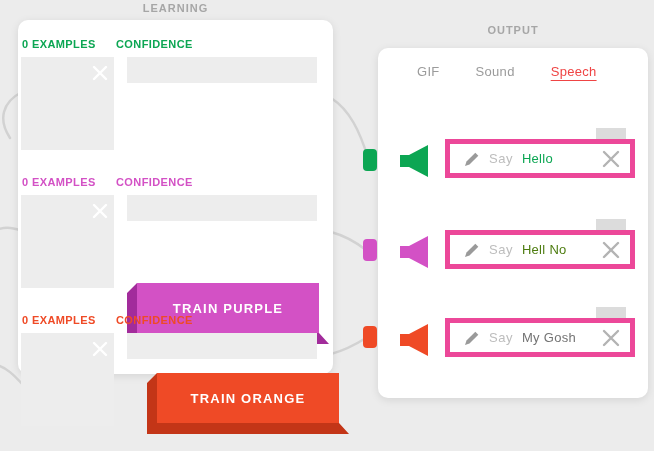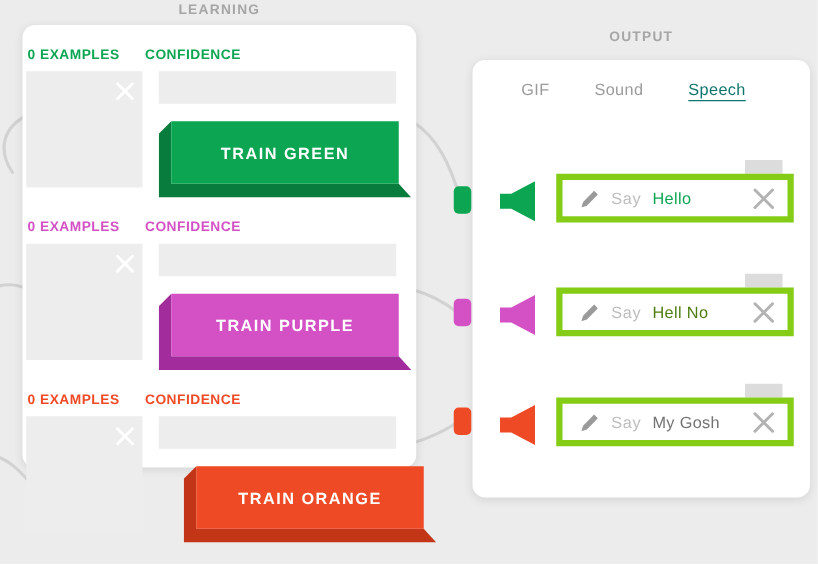--- a/index.html
+++ b/index.html
@@ -36,21 +36,21 @@
   
   .tabs { position:absolute; top:16px; left:27px; display:flex; gap:36px; font-size:13px;
     color:#9b9b9b; letter-spacing:.3px;margin-left:12px; }
   .tab { cursor:pointer; }
   .tab.active { text-decoration:underline; text-underline-offset:4px; }
 
   .out-row { position:absolute; left:0; width:100%; height:60px; }
   .speaker { position:absolute; left:22px; top:6px; width:28px; height:32px; cursor:pointer; }
   .corner-tab { position:absolute; left:218px; top:-11px; width:30px; height:14px; background:#dcdcdc; z-index:0; }
   .say-box { position:absolute; left:67px; top:0; width:190px; height:39px;
-    border:5px solid #84cc16; background:#fff; z-index:1;
+    border:5px solid #ec4899; background:#fff; z-index:1;
     display:flex; align-items:center; padding-left:15px; }
   .pencil { width:15px; height:15px; margin-right:9px; flex:none; cursor:pointer; }
   .say-label { font-size:13px; color:#bdbdbd; letter-spacing:.5px; margin-right:9px; }
   .say-value { font-size:13px; font-weight:400; letter-spacing:.3px; margin-right:auto; }
   .say-close { width:20px; height:20px; margin-right:9px; flex:none; cursor:pointer; }
 
   
   .plug { position:absolute; left:363px; width:14px; height:22px; border-radius:4px; z-index:2; }
 </style>
 </head>
@@ -76,38 +76,32 @@
 
     <div class="class-row" style="top:16px">
       <div class="mini-label examples-label" style="color: rgb(12, 166, 83);">0 EXAMPLES</div>
       <div class="mini-label confidence-label" style="color: rgb(12, 166, 83);">CONFIDENCE</div>
       <div class="example-box">
         <svg class="box-close" viewBox="0 0 16 16">
             <path d="M2,2 L14,14 M14,2 L2,14" stroke="#fff" stroke-width="2.4" stroke-linecap="round"></path>
           </svg>
       </div>
       <div class="conf-bar"></div>
-      <div class="train-btn" style="color: rgb(7, 124, 61);">
-        <svg class="bevel" viewBox="0 0 204 61">
-            <polygon points="10,0 0,10 0,61 202,61 192,50 10,50" fill="currentColor"></polygon>
-          </svg>
-        <div class="train-face" style="background-color: rgb(12, 166, 83);">TRAIN GREEN</div>
-      </div>
     </div>
 
     <div class="class-row" style="top:154px">
       <div class="mini-label examples-label" style="color: rgb(211, 81, 197);">0 EXAMPLES</div>
       <div class="mini-label confidence-label" style="color: rgb(211, 81, 197);">CONFIDENCE</div>
       <div class="example-box">
         <svg class="box-close" viewBox="0 0 16 16">
             <path d="M2,2 L14,14 M14,2 L2,14" stroke="#fff" stroke-width="2.4" stroke-linecap="round"></path>
           </svg>
       </div>
       <div class="conf-bar"></div>
-      <div class="train-btn" style="color: rgb(162, 44, 155);">
+      <div class="train-btn" style="color: rgb(162, 44, 155); margin-top: 48px;">
         <svg class="bevel" viewBox="0 0 204 61">
             <polygon points="10,0 0,10 0,61 202,61 192,50 10,50" fill="currentColor"></polygon>
           </svg>
         <div class="train-face" style="background-color: rgb(211, 81, 197);">TRAIN PURPLE</div>
       </div>
     </div>
 
     <div class="class-row" style="top:292px">
       <div class="mini-label examples-label" style="color: rgb(239, 74, 38);">0 EXAMPLES</div>
       <div class="mini-label confidence-label" style="color: rgb(239, 74, 38);">CONFIDENCE</div>
@@ -123,21 +117,21 @@
           </svg>
         <div class="train-face" style="background-color: rgb(239, 74, 38);">TRAIN ORANGE</div>
       </div>
     </div>
   </div>
 
   <div class="panel" id="output-panel">
     <div class="tabs">
       <div class="tab">GIF</div>
       <div class="tab">Sound</div>
-      <div class="tab active" style="color: #0f766e;">Speech</div>
+      <div class="tab active" style="color: #ef4444;">Speech</div>
     </div>
 
     <div class="out-row" style="top:91px">
       <svg class="speaker" viewBox="0 0 28 32" style="color: rgb(12, 166, 83);">
           <path d="M0,10 L9,10 L28,0 L28,32 L9,22 L0,22 Z" fill="currentColor"></path>
         </svg>
       <div class="corner-tab"></div>
       <div class="say-box">
         <svg class="pencil" viewBox="0 0 16 16">
             <path d="M0,16 L1.6,11.2 L11,1.8 L14.2,5 L4.8,14.4 Z" fill="#9a9a9a"></path>

